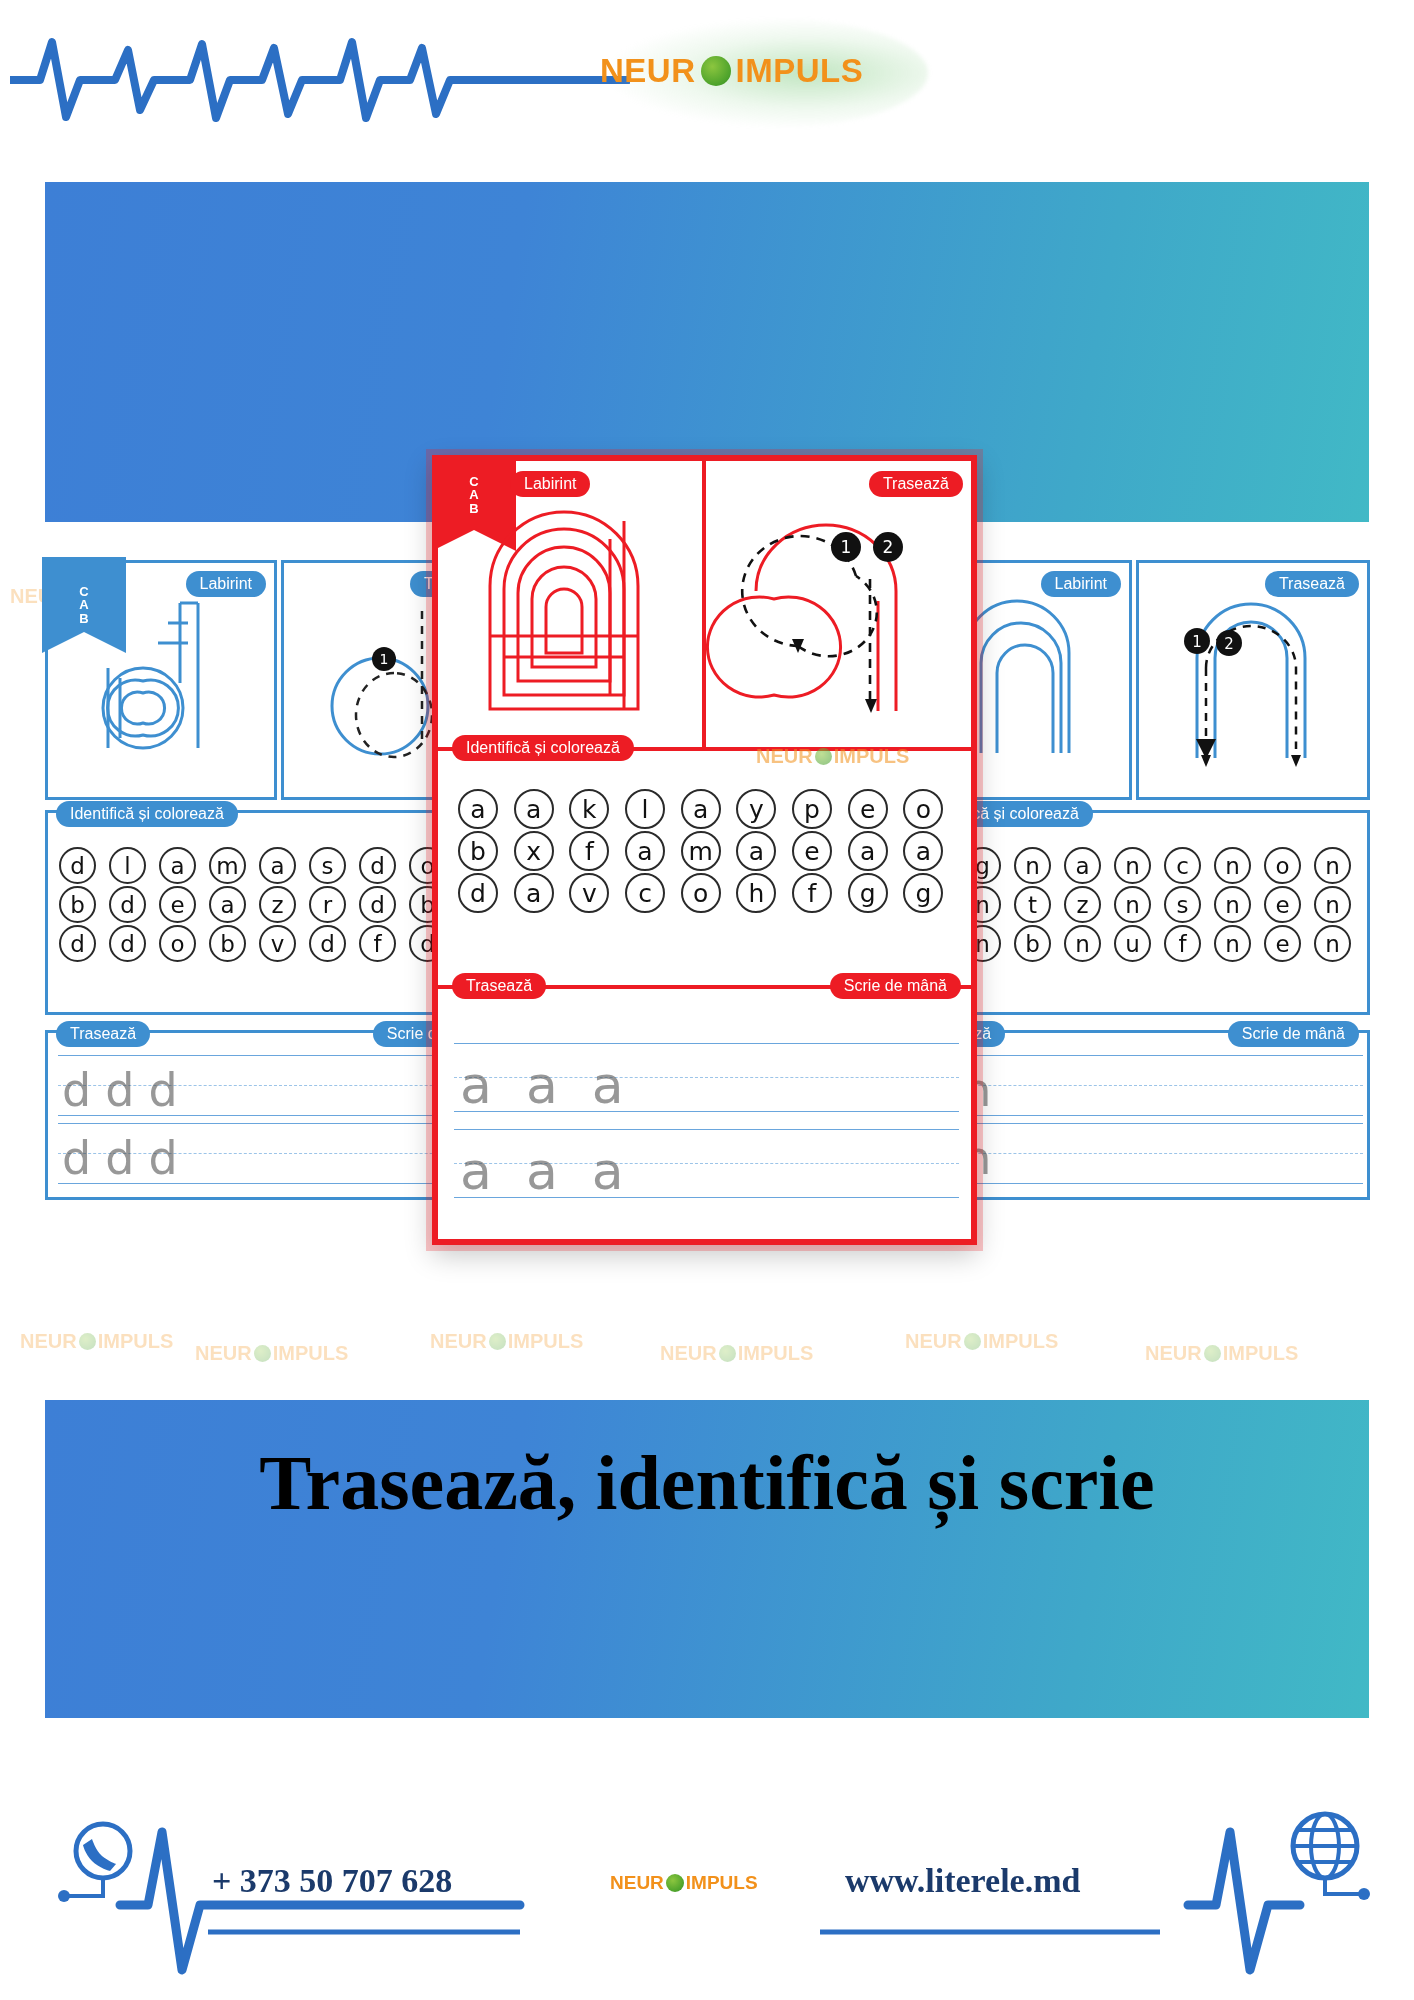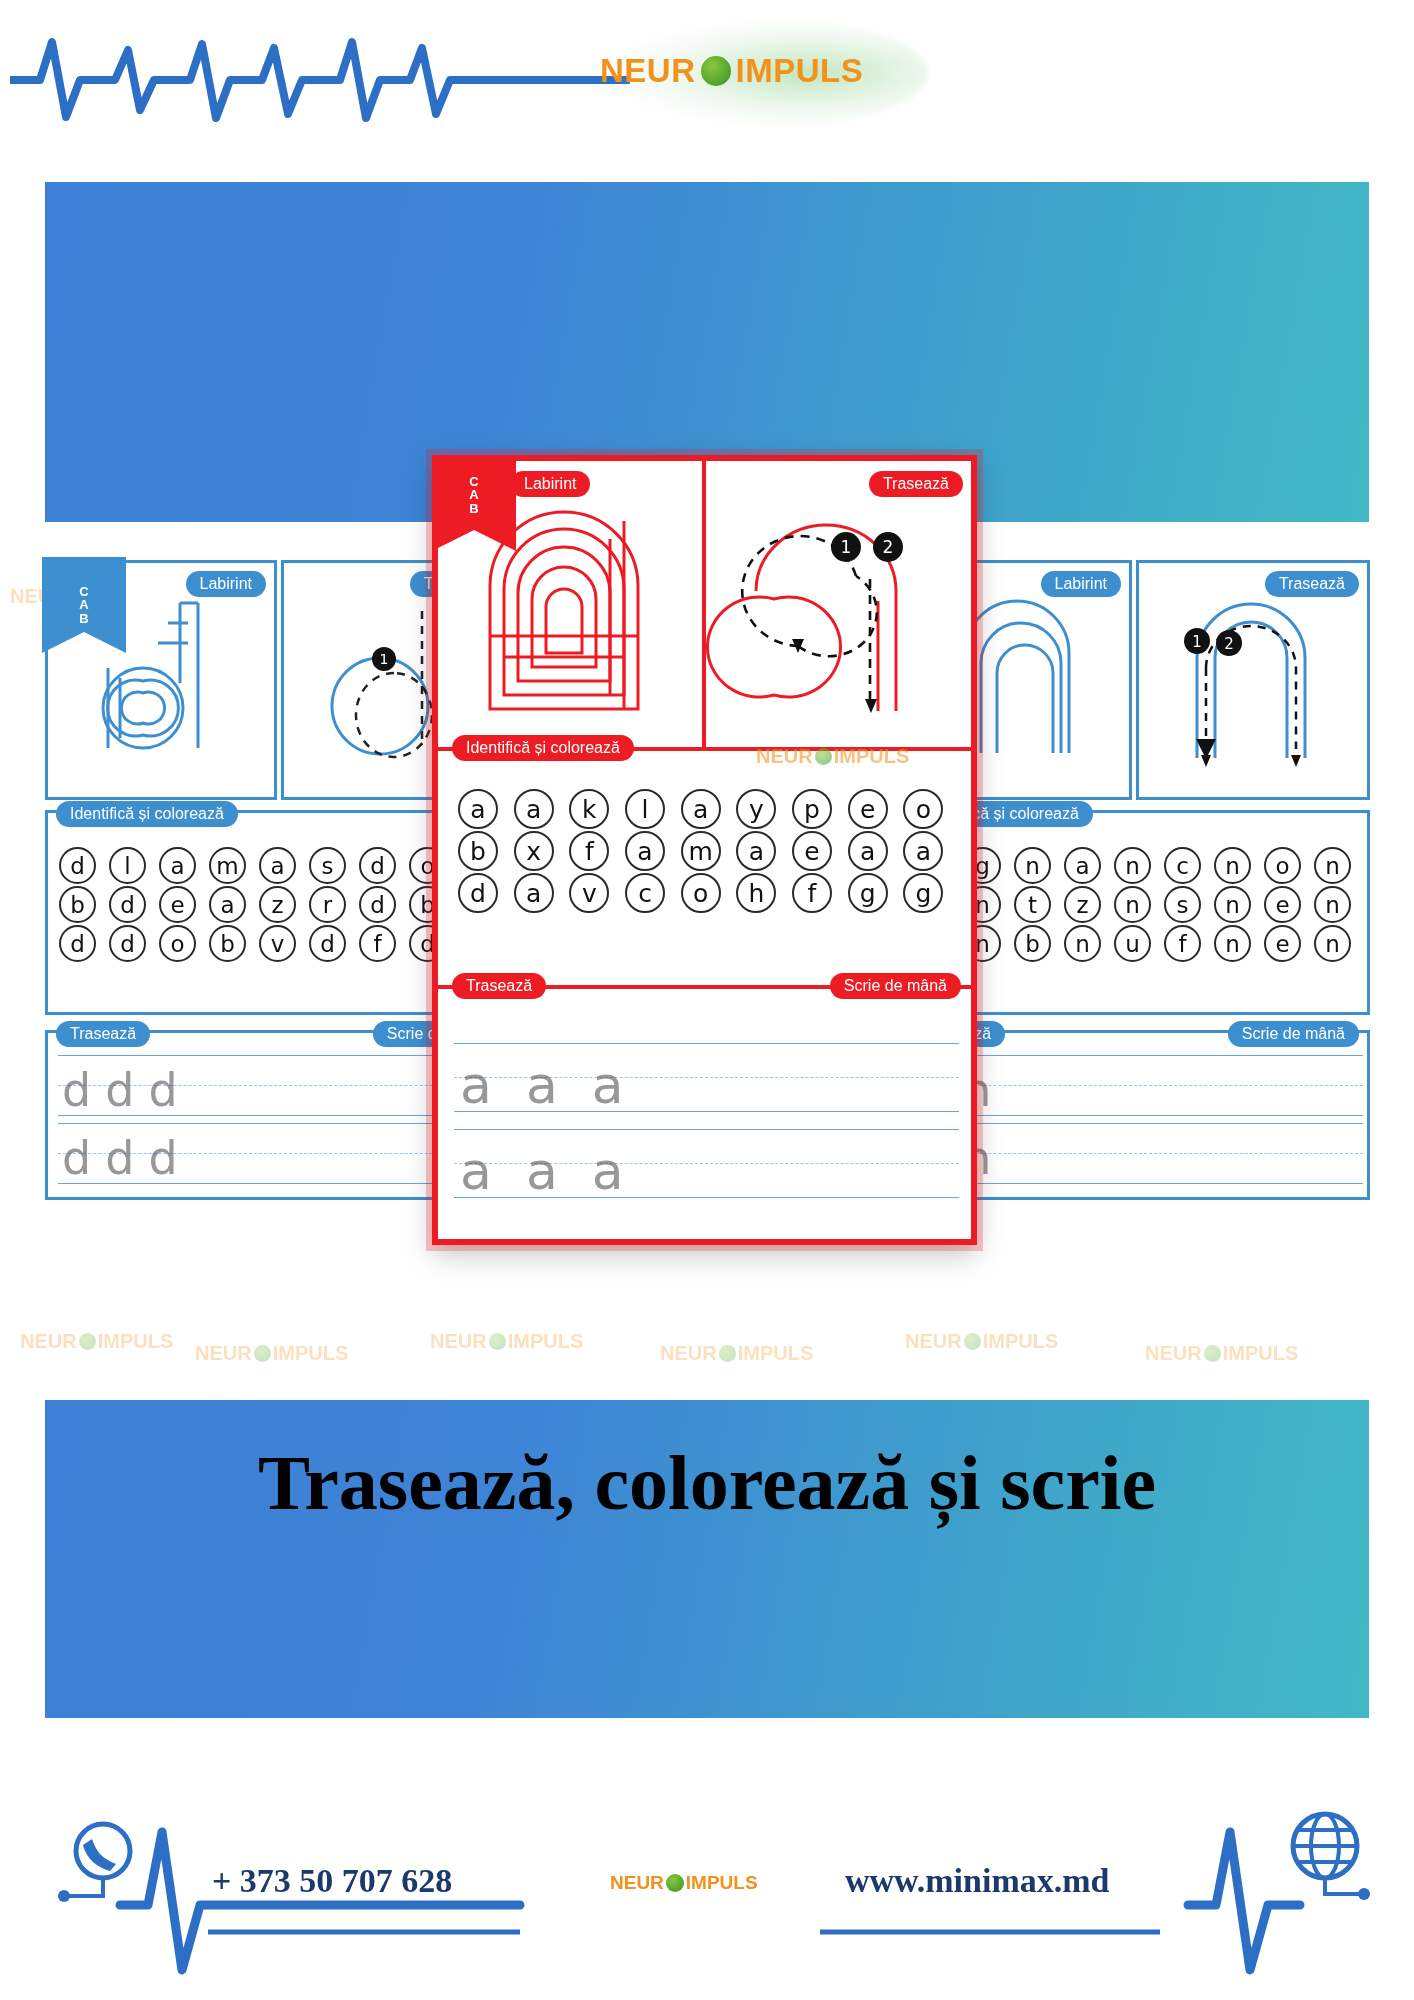--- a/index.html
+++ b/index.html
@@ -534,21 +534,21 @@
           <span class="trace-letter" style="font-size:52px;">a</span>
           <span class="trace-letter" style="font-size:52px;">a</span>
           <span class="trace-letter" style="font-size:52px;">a</span>
         </div>
       </div>
     </div>
   </div>
 </div>
 
 <div class="bottom-banner">
-  <div class="bottom-main">Trasează, colorează și scrie</div>
+  <div class="bottom-main">Trasează, identifică și scrie</div>
 </div>
 
 <div class="footer">
   <svg width="1414" height="240" viewBox="0 0 1414 240" style="position:absolute;left:0;top:0;">
     <polyline points="120,145 148,145 162,72 182,210 200,145 520,145" fill="none" stroke="#2C6FC4" stroke-width="9" stroke-linejoin="round" stroke-linecap="round"></polyline>
     <polyline points="1188,145 1216,145 1230,72 1250,210 1268,145 1300,145" fill="none" stroke="#2C6FC4" stroke-width="9" stroke-linejoin="round" stroke-linecap="round"></polyline>
     <polyline points="820,172 1160,172" fill="none" stroke="#2C6FC4" stroke-width="5"></polyline>
     <polyline points="208,172 520,172" fill="none" stroke="#2C6FC4" stroke-width="5"></polyline>
   </svg>
 
@@ -563,19 +563,19 @@
 
 <svg width="110" height="110" viewBox="0 0 110 110" style="position:absolute; left:1270px; top:1796px;">
   <circle cx="55" cy="50" r="32" fill="none" stroke="#2C6FC4" stroke-width="5"></circle>
   <ellipse cx="55" cy="50" rx="14" ry="32" fill="none" stroke="#2C6FC4" stroke-width="4"></ellipse>
   <path d="M23 50 L87 50 M28 34 L82 34 M28 66 L82 66" stroke="#2C6FC4" stroke-width="4" fill="none"></path>
   <path d="M55 82 L55 98 L90 98" fill="none" stroke="#2C6FC4" stroke-width="4"></path>
   <circle cx="94" cy="98" r="6" fill="#2C6FC4"></circle>
 </svg>
 
 <div class="phone">+ 373 50 707 628</div>
-<div class="site">www.minimax.md</div>
+<div class="site">www.literele.md</div>
 
 <div class="footer-logo">
   <span style="color:#F2911B;">NEUR</span>
   <span style="width:18px;height:18px;border-radius:50%;display:inline-block;margin:0 2px;background:radial-gradient(circle at 38% 35%, #8CC63F 0%, #4CA22B 70%, #2E7D1B 100%);"></span>
   <span style="color:#F2911B;">IMPULS</span>
 </div>
 
 </body></html>

